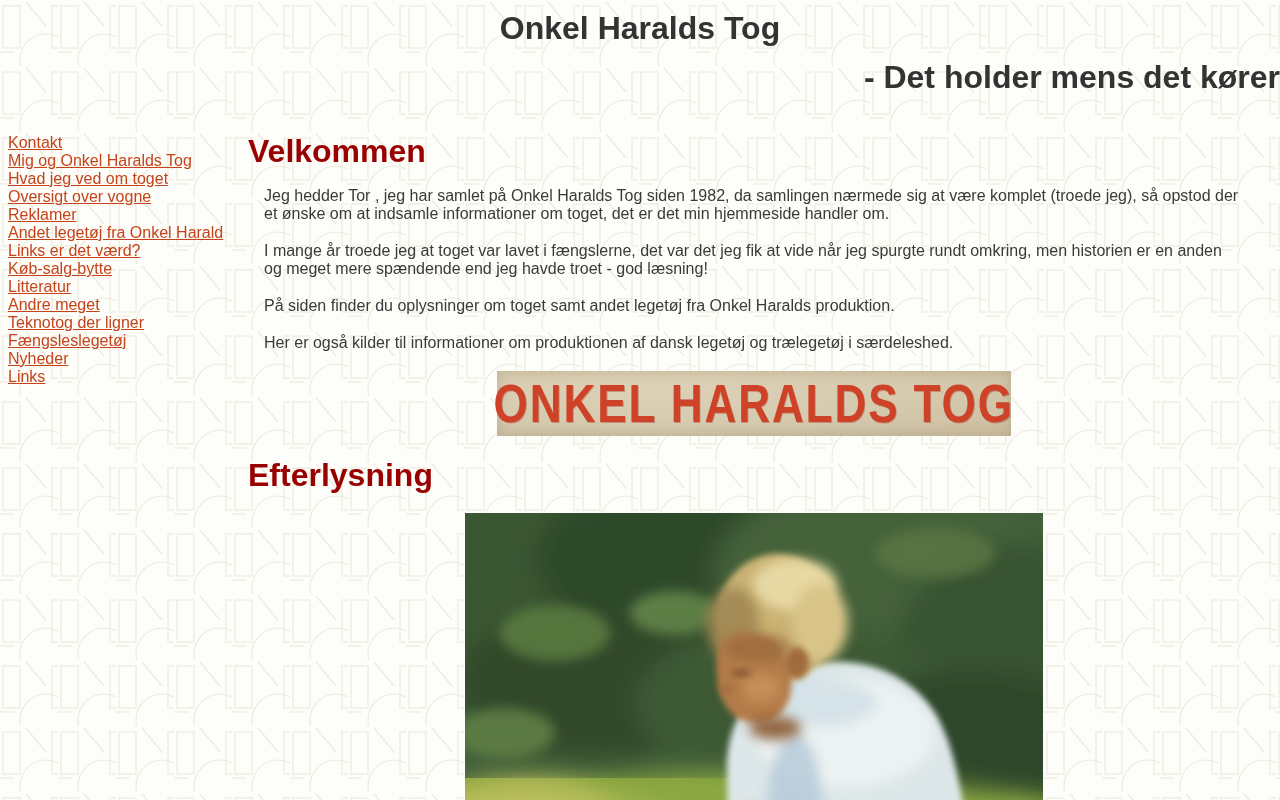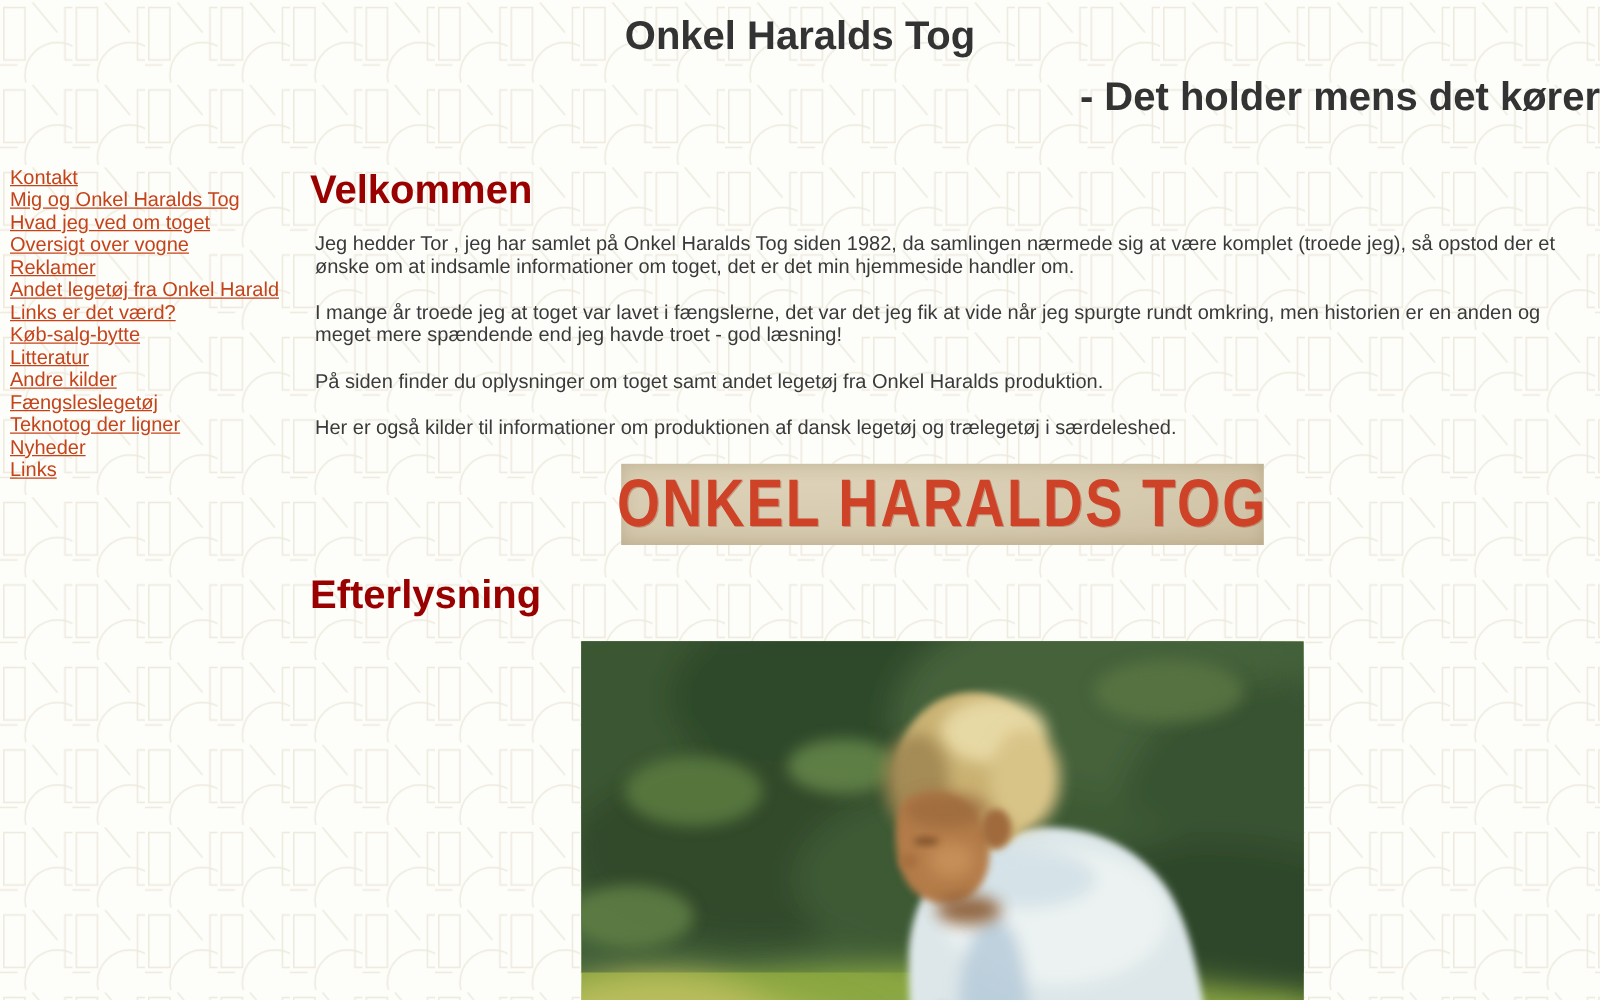--- a/index.html
+++ b/index.html
@@ -30,21 +30,21 @@
   }
   .nav-current { color: #4a4a4a; }
   .nav-link { display: block; color: #c5431a; text-decoration: underline; cursor: pointer; }
 
   .content { margin-left: 248px; margin-right: 20px; }
   .section-heading {
     font-size: 32px; font-weight: bold; color: #990000;
     margin: 0; line-height: 34px;
   }
   .section-heading.efterlysning { margin-top: 22px; }
-  .content p { font-size: 16px; line-height: 18px; margin: 19px 4px; color: #3a3a3a; }
+  .content p { font-size: 16px; line-height: 18px; margin: 19px 16px; color: #3a3a3a; }
 
   .logo {
     width: 514px; height: 65px; margin: 19px auto;
     display: flex; align-items: center; justify-content: center;
     background: radial-gradient(ellipse at 30% 25%, #ddd2b8 0%, #d5c9ae 55%, #cbbd9f 100%);
     box-shadow: inset 0 0 14px rgba(120,100,60,0.25);
   }
   .logo-text {
     font-size: 48px; font-weight: bold; color: #ce4227;
     letter-spacing: 2px; white-space: nowrap;
@@ -83,23 +83,23 @@
     <nav class="sidebar" id="sidebar">
         <a href="#" class="nav-link">Kontakt</a>
         <a href="#" class="nav-link">Mig og Onkel Haralds Tog</a>
         <a href="#" class="nav-link">Hvad jeg ved om toget</a>
         <a href="#" class="nav-link">Oversigt over vogne</a>
         <a href="#" class="nav-link">Reklamer</a>
         <a href="#" class="nav-link">Andet legetøj fra Onkel Harald</a>
         <a href="#" class="nav-link">Links er det værd?</a>
         <a href="#" class="nav-link">Køb-salg-bytte</a>
         <a href="#" class="nav-link">Litteratur</a>
-        <a href="#" class="nav-link">Andre kilder</a>
+        <a href="#" class="nav-link">Andre meget</a>
+        <a href="#" class="nav-link">Teknotog der ligner</a>
         <a href="#" class="nav-link">Fængsleslegetøj</a>
-        <a href="#" class="nav-link">Teknotog der ligner</a>
         <a href="#" class="nav-link">Nyheder</a>
         <a href="#" class="nav-link">Links</a>
       </nav>
 
     <main class="content">
 
       <h1 class="section-heading">Velkommen</h1>
       <div id="welcome-paragraphs">
           <p>Jeg hedder Tor , jeg har samlet på Onkel Haralds Tog siden 1982, da samlingen nærmede sig at være komplet (troede jeg), så opstod der et ønske om at indsamle informationer om toget, det er det min hjemmeside handler om.</p>
           <p>I mange år troede jeg at toget var lavet i fængslerne, det var det jeg fik at vide når jeg spurgte rundt omkring, men historien er en anden og meget mere spændende end jeg havde troet - god læsning!</p>

